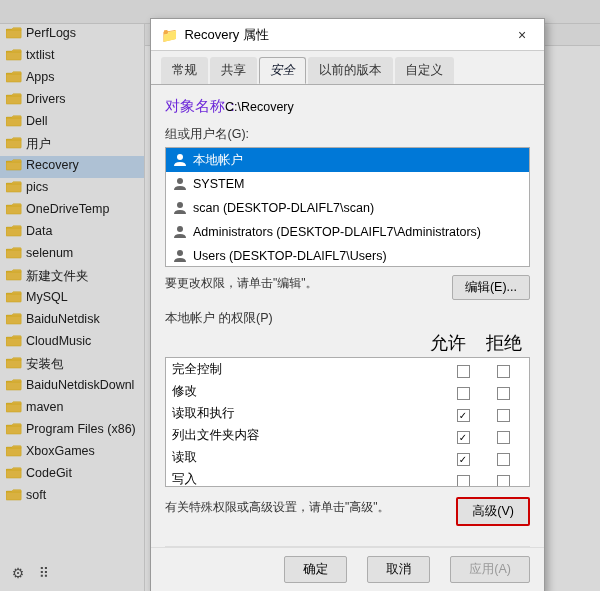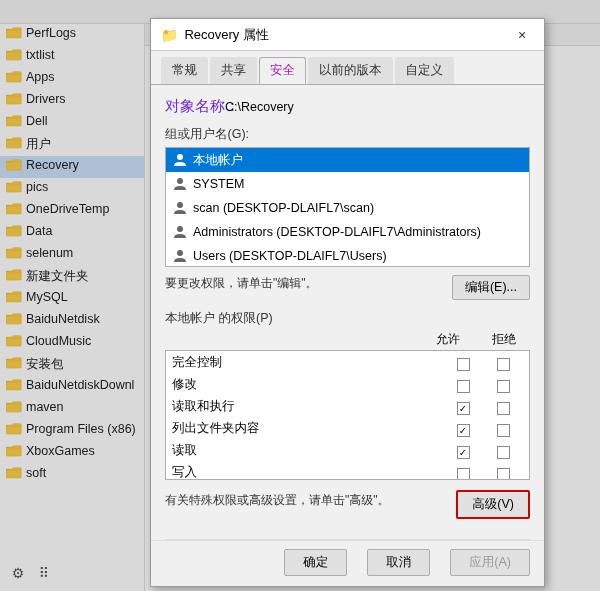--- a/index.html
+++ b/index.html
@@ -176,22 +176,23 @@
       margin-right: 2px;
       background: #e0e0e0;
       color: #333;
       border-radius: 3px 3px 0 0;
     }
 
     .tab.active {
       background: #f0f0f0;
       border-color: #adadad;
       border-bottom: 1px solid #f0f0f0;
-      color: #a21caf;
+      color: #0f172a;
       font-weight: 400;
+      font-style: italic;
     }
 
     
     .dialog-body {
       padding: 12px 14px;
       background: #f0f0f0;
     }
 
     .field-row {
       display: flex;
@@ -273,21 +274,21 @@
     }
 
     .permissions-section-label {
       font-size: 12.5px;
       color: #333;
       margin-bottom: 4px;
     }
 
     .permissions-header {
       display: flex;
-      font-size: 12px;
+      font-size: 18px;
       padding: 0 6px;
       margin-bottom: 2px;
     }
 
     .perm-name-col { flex: 1; }
     .perm-allow-col { width: 40px; text-align: center; }
     .perm-deny-col { width: 40px; text-align: center; margin-left: 16px; }
 
     .permissions-list {
       border: 1px solid #adadad;
@@ -567,20 +568,27 @@
     <path d="M0 5 Q0 4 1 4 L7 4 L9 2 L18 2 Q19 2 19 3 L19 5Z" fill="#FFD04D" stroke="#E6B800" stroke-width="0.5"></path>
   </svg></span>
         <span>Program Files (x86)</span>
       </div>
       <div class="sidebar-row">
         <span class="folder-icon"><svg xmlns="http://www.w3.org/2000/svg" viewBox="0 0 20 16" fill="none">
     <rect x="0" y="4" width="19" height="11" rx="1" fill="#FFD04D" stroke="#E6B800" stroke-width="0.5"></rect>
     <path d="M0 5 Q0 4 1 4 L7 4 L9 2 L18 2 Q19 2 19 3 L19 5Z" fill="#FFD04D" stroke="#E6B800" stroke-width="0.5"></path>
   </svg></span>
         <span>XboxGames</span>
+      </div>
+      <div class="sidebar-row">
+        <span class="folder-icon"><svg xmlns="http://www.w3.org/2000/svg" viewBox="0 0 20 16" fill="none">
+    <rect x="0" y="4" width="19" height="11" rx="1" fill="#FFD04D" stroke="#E6B800" stroke-width="0.5"></rect>
+    <path d="M0 5 Q0 4 1 4 L7 4 L9 2 L18 2 Q19 2 19 3 L19 5Z" fill="#FFD04D" stroke="#E6B800" stroke-width="0.5"></path>
+  </svg></span>
+        <span>CodeGit</span>
       </div>
       <div class="sidebar-row">
         <span class="folder-icon"><svg xmlns="http://www.w3.org/2000/svg" viewBox="0 0 20 16" fill="none">
     <rect x="0" y="4" width="19" height="11" rx="1" fill="#FFD04D" stroke="#E6B800" stroke-width="0.5"></rect>
     <path d="M0 5 Q0 4 1 4 L7 4 L9 2 L18 2 Q19 2 19 3 L19 5Z" fill="#FFD04D" stroke="#E6B800" stroke-width="0.5"></path>
   </svg></span>
         <span>soft</span>
       </div>
     </div>
 

